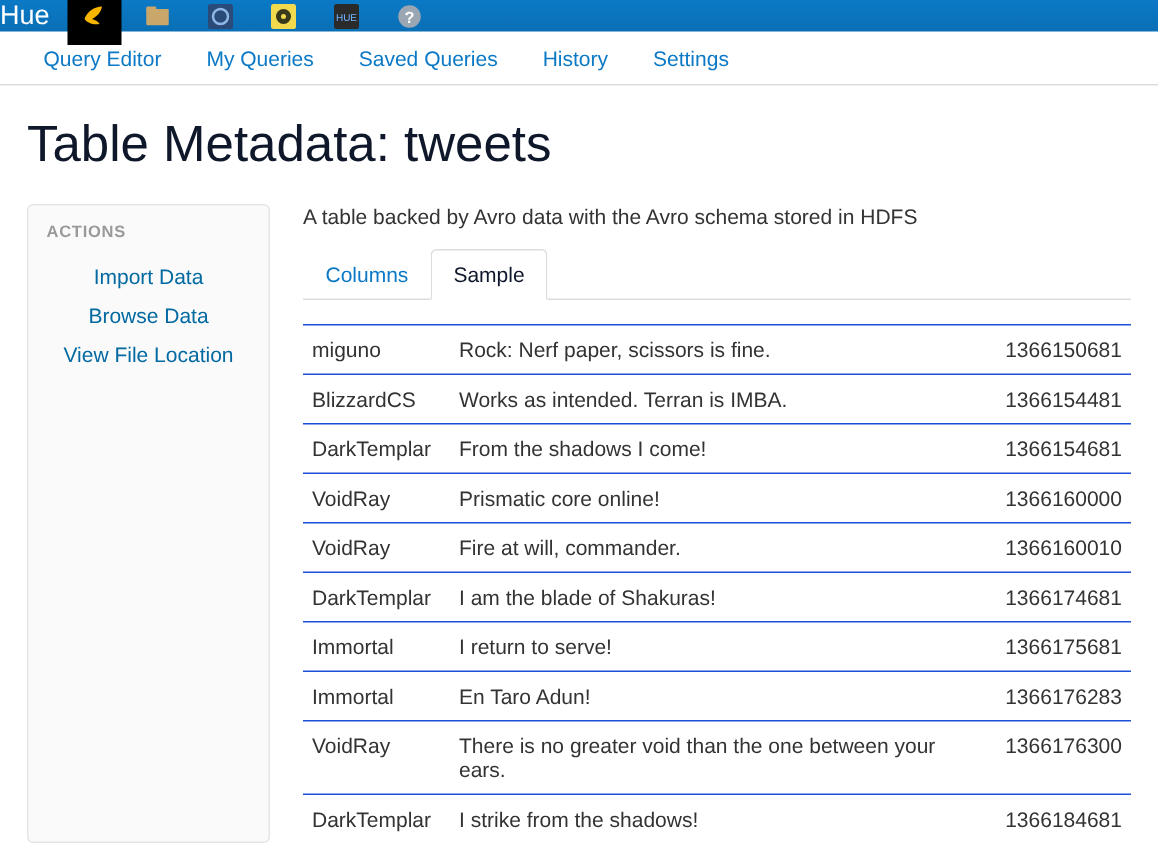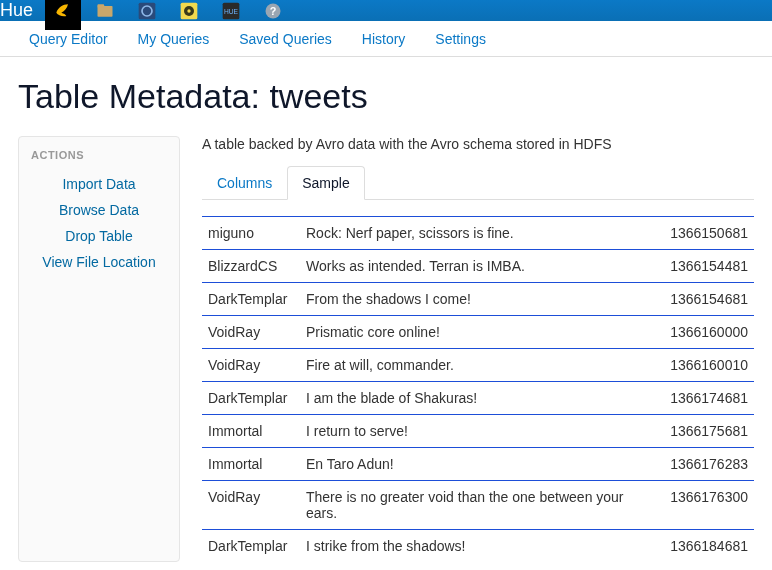--- a/index.html
+++ b/index.html
@@ -81,21 +81,20 @@
   </div>
 
 <div class="content">
   <h1>Table Metadata: tweets</h1>
   <div class="layout">
     <div class="sidebar">
       <div class="sidebar-title">ACTIONS</div>
       <div id="actions">
           <div class="action">Import Data</div>
           <div class="action">Browse Data</div>
-          <div class="action">Drop Table</div>
           <div class="action">View File Location</div>
         </div>
     </div>
     <div class="main">
       <div class="desc">A table backed by Avro data with the Avro schema stored in HDFS</div>
       <div class="subtabs" id="subtabs">
           <div class="subtab">Columns</div>
           <div class="subtab active">Sample</div>
         </div>
       <table>

